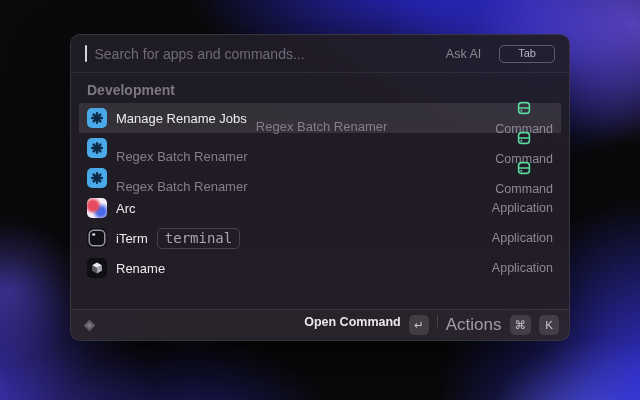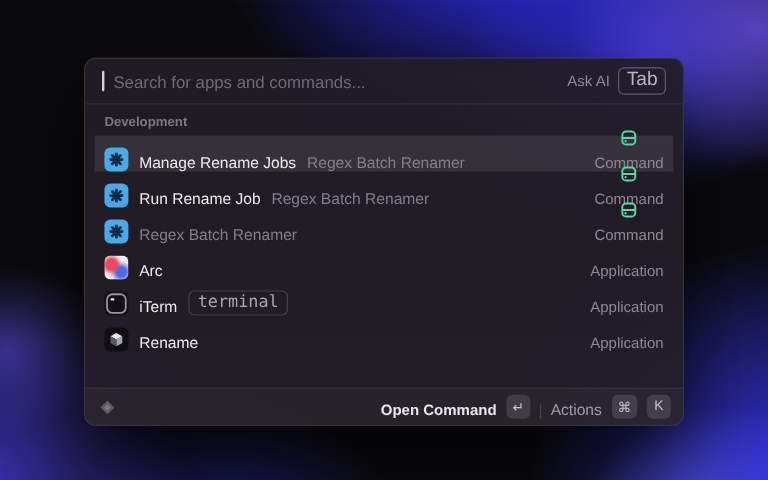--- a/index.html
+++ b/index.html
@@ -14,45 +14,45 @@
       radial-gradient(220px 160px at 84% 12%, rgba(64,60,245,0.75), transparent 70%),
       radial-gradient(330px 280px at 104% 98%, rgba(56,54,235,0.95), transparent 68%),
       radial-gradient(150px 120px at 93% 106%, rgba(130,140,246,0.7), transparent 70%),
       radial-gradient(300px 250px at -6% 104%, rgba(74,60,224,0.9), transparent 66%),
       radial-gradient(120px 100px at 1% 73%,  rgba(90,74,210,0.55), transparent 70%),
       radial-gradient(200px 150px at 30% 110%, rgba(50,46,210,0.5), transparent 70%),
       #0a0a0d;
   }
 
   
-  .launcher { position:absolute; left:70px; top:48px; width:500px; height:307px;
+  .launcher { position:absolute; left:70px; top:34px; width:500px; height:307px;
     border-radius:10px; overflow:hidden; display:flex; flex-direction:column;
     background:linear-gradient(180deg, rgba(33,29,38,0.94), rgba(36,31,40,0.94));
     border:1px solid rgba(255,255,255,0.10);
     box-shadow:0 28px 60px rgba(0,0,0,0.60);
     backdrop-filter:blur(26px) saturate(1.3);
   }
 
   
   .search-row { flex:0 0 38px; display:flex; align-items:center; gap:8px;
     padding:0 14px; border-bottom:1px solid rgba(255,255,255,0.07); }
   .caret { width:1.5px; height:17px; background:#d6d2dc; border-radius:1px; }
   .search-input { flex:1; min-width:0; background:transparent; border:none; outline:none;
     color:#eceaee; font-size:14px; font-family:"Liberation Sans", sans-serif; }
   .search-input::placeholder { color:#6f6a79; }
-  .ask-ai { display:flex; align-items:center; gap:7px; }
+  .ask-ai { display:flex; align-items:center; gap:18px; }
   .ask-ai-label { font-size:12.5px; color:#8d8896; }
   .key-outline { border:1px solid rgba(255,255,255,0.28); border-radius:5px;
-    padding:2px 6px 3px; font-size:16px; color:#bab6c1; line-height:1; }
+    padding:2px 18px 3px; font-size:11px; color:#bab6c1; line-height:1; }
 
   
   .list { flex:1; padding:0 8px; overflow:hidden; }
-  .section-title { font-size:11px; font-weight:600; color:#7d7887;
+  .section-title { font-size:14px; font-weight:600; color:#7d7887;
     padding:9px 8px 5px; }
-  .row { height:30px; display:flex; align-items:flex-end; gap:9px;
+  .row { height:30px; display:flex; align-items:center; gap:9px;
     padding:0 8px; border-radius:0; }
   .row.selected { background:rgba(255,255,255,0.095); }
   .app-icon { width:20px; height:20px; border-radius:5px; flex:0 0 auto;
     display:flex; align-items:center; justify-content:center; }
   .icon-ext { background:#4aa9e9; }
   .icon-arc { background:
       radial-gradient(circle at 30% 38%, #e84a5f 0 24%, transparent 46%),
       radial-gradient(circle at 70% 68%, #4a6ae8 0 20%, transparent 46%),
       linear-gradient(135deg, #fdeaf0, #e9edfb); }
   .icon-iterm { background:#121118; }
@@ -62,27 +62,27 @@
   .tag { font-family:"DejaVu Sans Mono", monospace; font-size:14px; color:#a9a5b2;
     border:1px solid rgba(255,255,255,0.17); border-radius:5px; padding:2px 7px 3px;
     line-height:1; }
   .row-right { margin-left:auto; display:flex; align-items:center; gap:7px;flex-direction:column; }
   .row-type { font-size:12.5px; color:#8d8896; }
 
   
   .footer { flex:0 0 31px; display:flex; align-items:center; gap:8px;
     padding:0 10px; border-top:1px solid rgba(255,255,255,0.08);
     background:rgba(255,255,255,0.028); }
-  .footer-right { margin-left:auto; display:flex; align-items:flex-end; gap:8px; }
+  .footer-right { margin-left:auto; display:flex; align-items:flex-start; gap:8px; }
   .footer-primary { font-size:12.5px; font-weight:600; color:#e9e7ec; }
   .key-fill { min-width:20px; height:20px; padding:0 5px;
     background:rgba(255,255,255,0.12); border-radius:5px; color:#c9c5d0;
     font-size:11.5px; display:flex; align-items:center; justify-content:center; }
   .footer-divider { width:1px; height:12px; background:rgba(255,255,255,0.15); }
-  .footer-actions { font-size:13px; color:#a19caa; }
+  .footer-actions { font-size:17px; color:#a19caa; }
 </style>
 </head>
 <body>
 
 <div class="wallpaper"></div>
 
 <div class="launcher">
 
   <div class="search-row">
     <span class="caret"></span>
@@ -124,21 +124,20 @@
       <span class="app-icon icon-ext">
         <svg width="12" height="12" viewBox="0 0 12 12">
             <g stroke="#0e2a47" stroke-width="2.4" stroke-linecap="round">
               <line x1="6" y1="1.2" x2="6" y2="10.8"></line>
               <line x1="1.2" y1="6" x2="10.8" y2="6"></line>
               <line x1="2.6" y1="2.6" x2="9.4" y2="9.4"></line>
               <line x1="9.4" y1="2.6" x2="2.6" y2="9.4"></line>
             </g>
           </svg>
       </span>
-      <span class="row-title">Run Rename Job</span>
       <span class="row-subtitle">Regex Batch Renamer</span>
       <span class="row-right">
         <svg width="14" height="14" viewBox="0 0 14 14">
             <rect x="1.6" y="1.6" width="10.8" height="10.8" rx="3" fill="none" stroke="#5ad89d" stroke-width="1.6"></rect>
             <line x1="1.6" y1="7" x2="12.4" y2="7" stroke="#5ad89d" stroke-width="1.6"></line>
             <circle cx="4.3" cy="9.7" r="0.95" fill="#5ad89d"></circle>
           </svg>
         <span class="row-type">Command</span>
       </span>
     </div>

